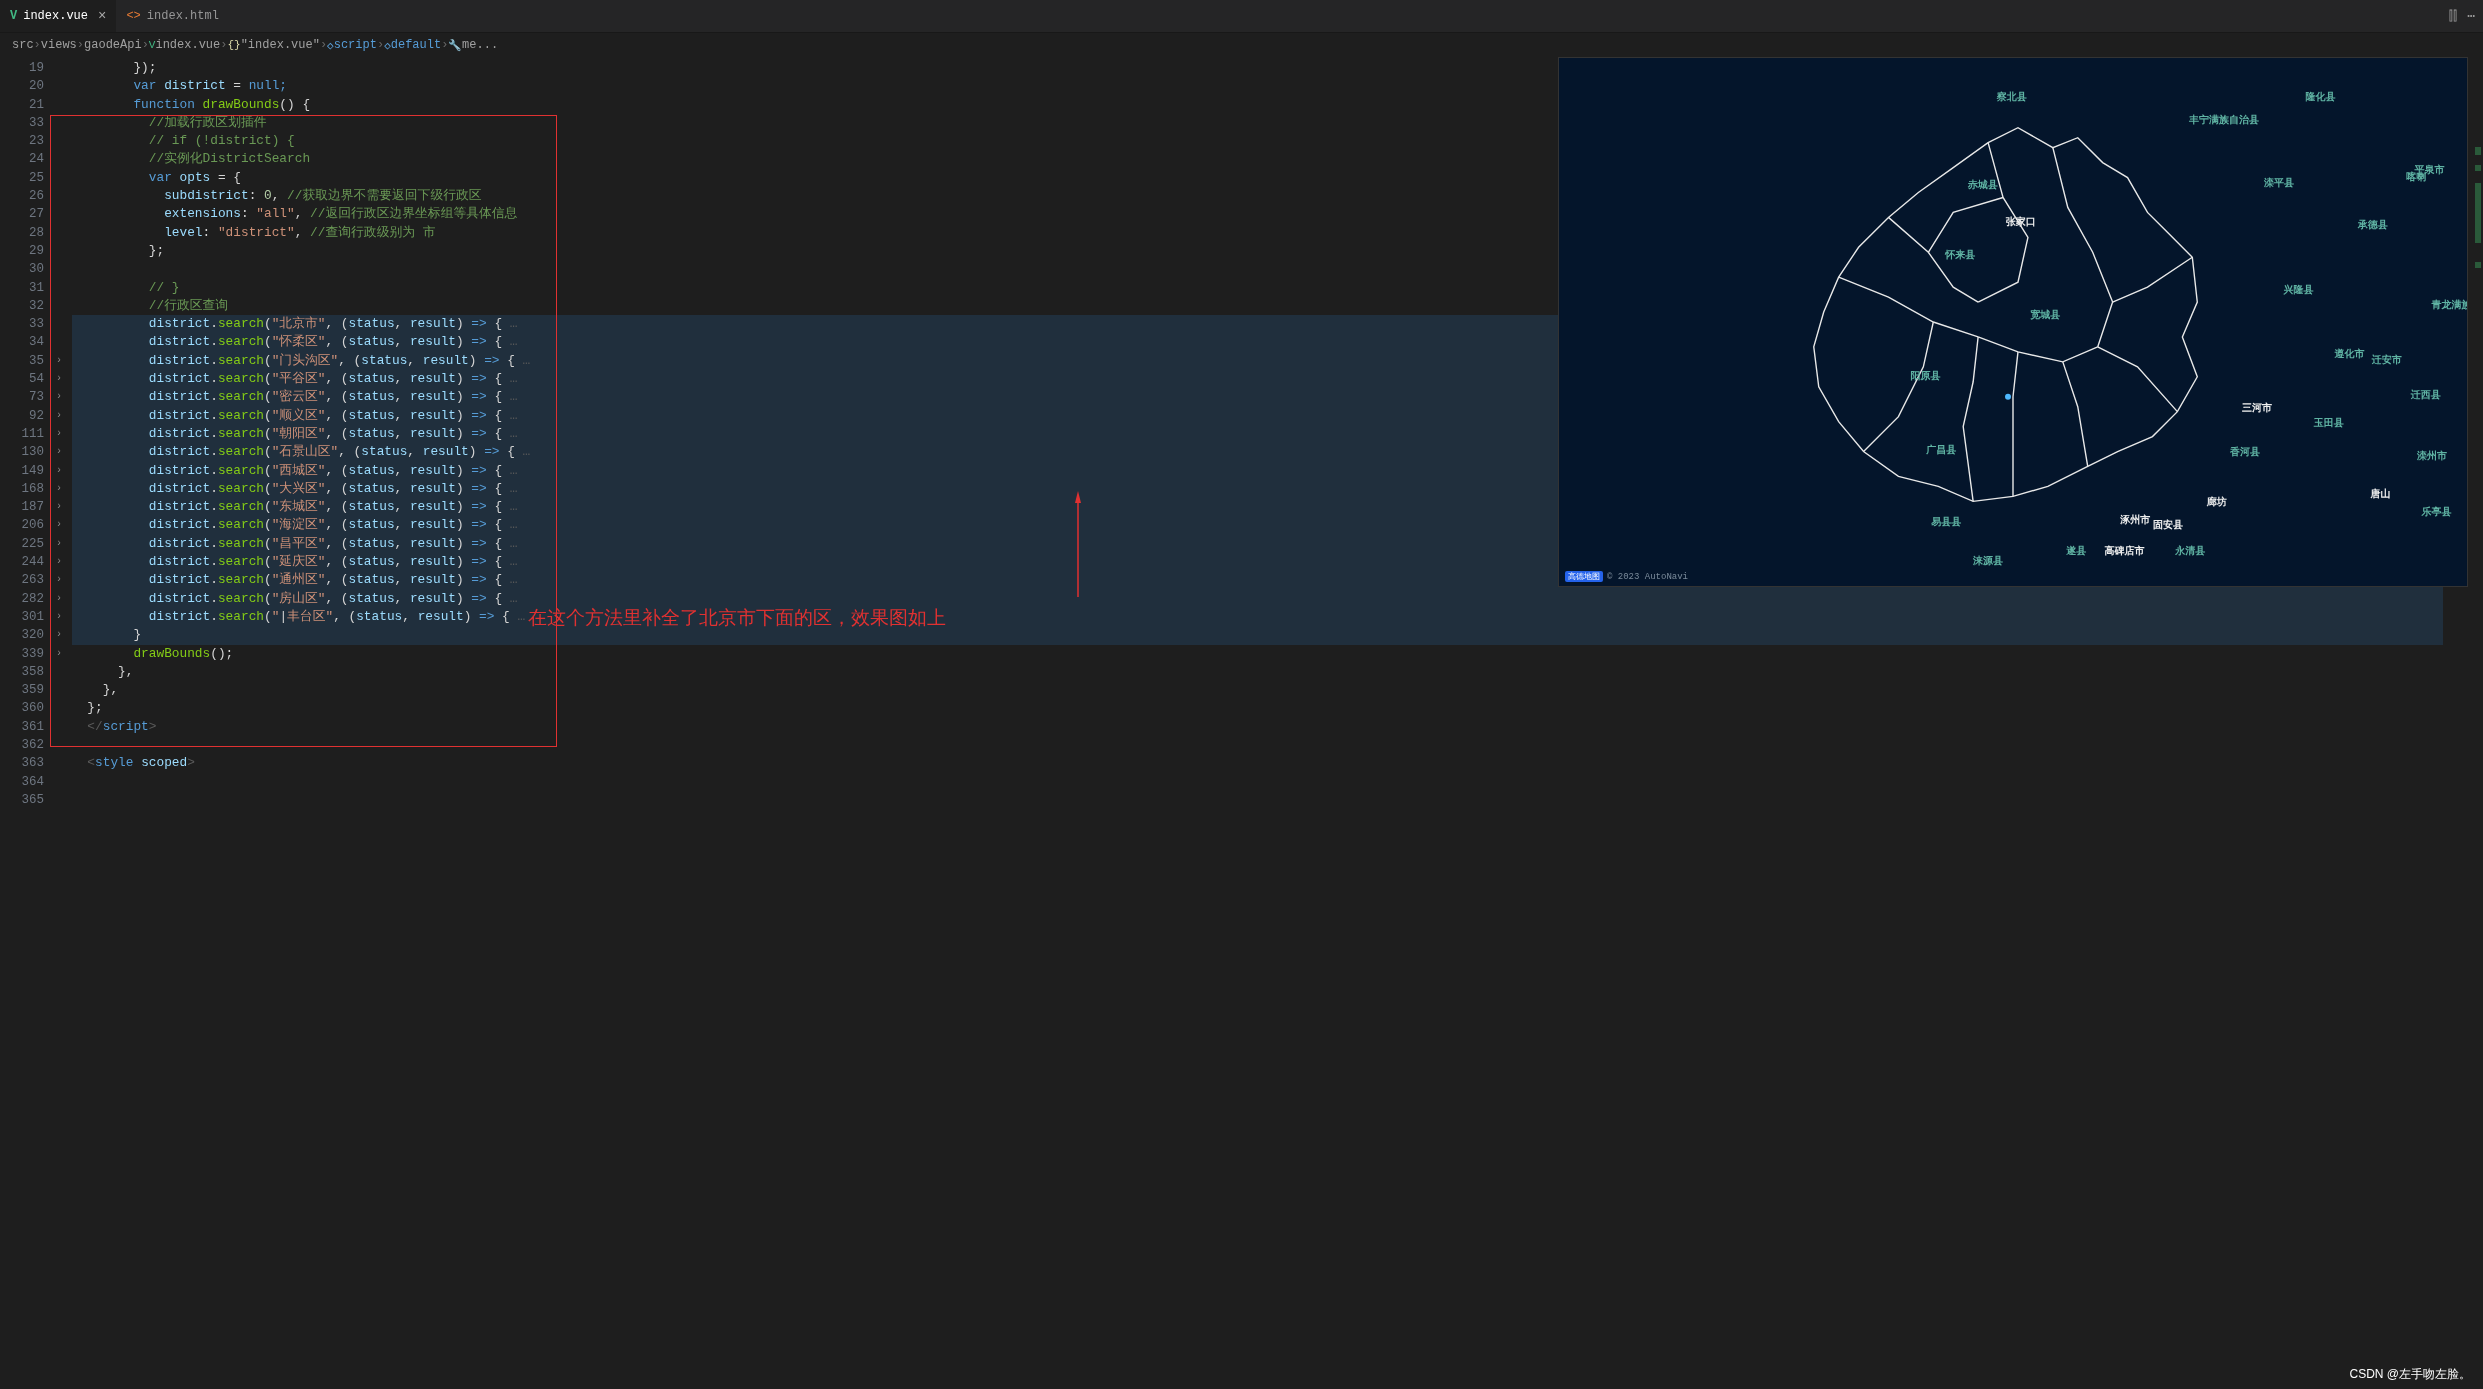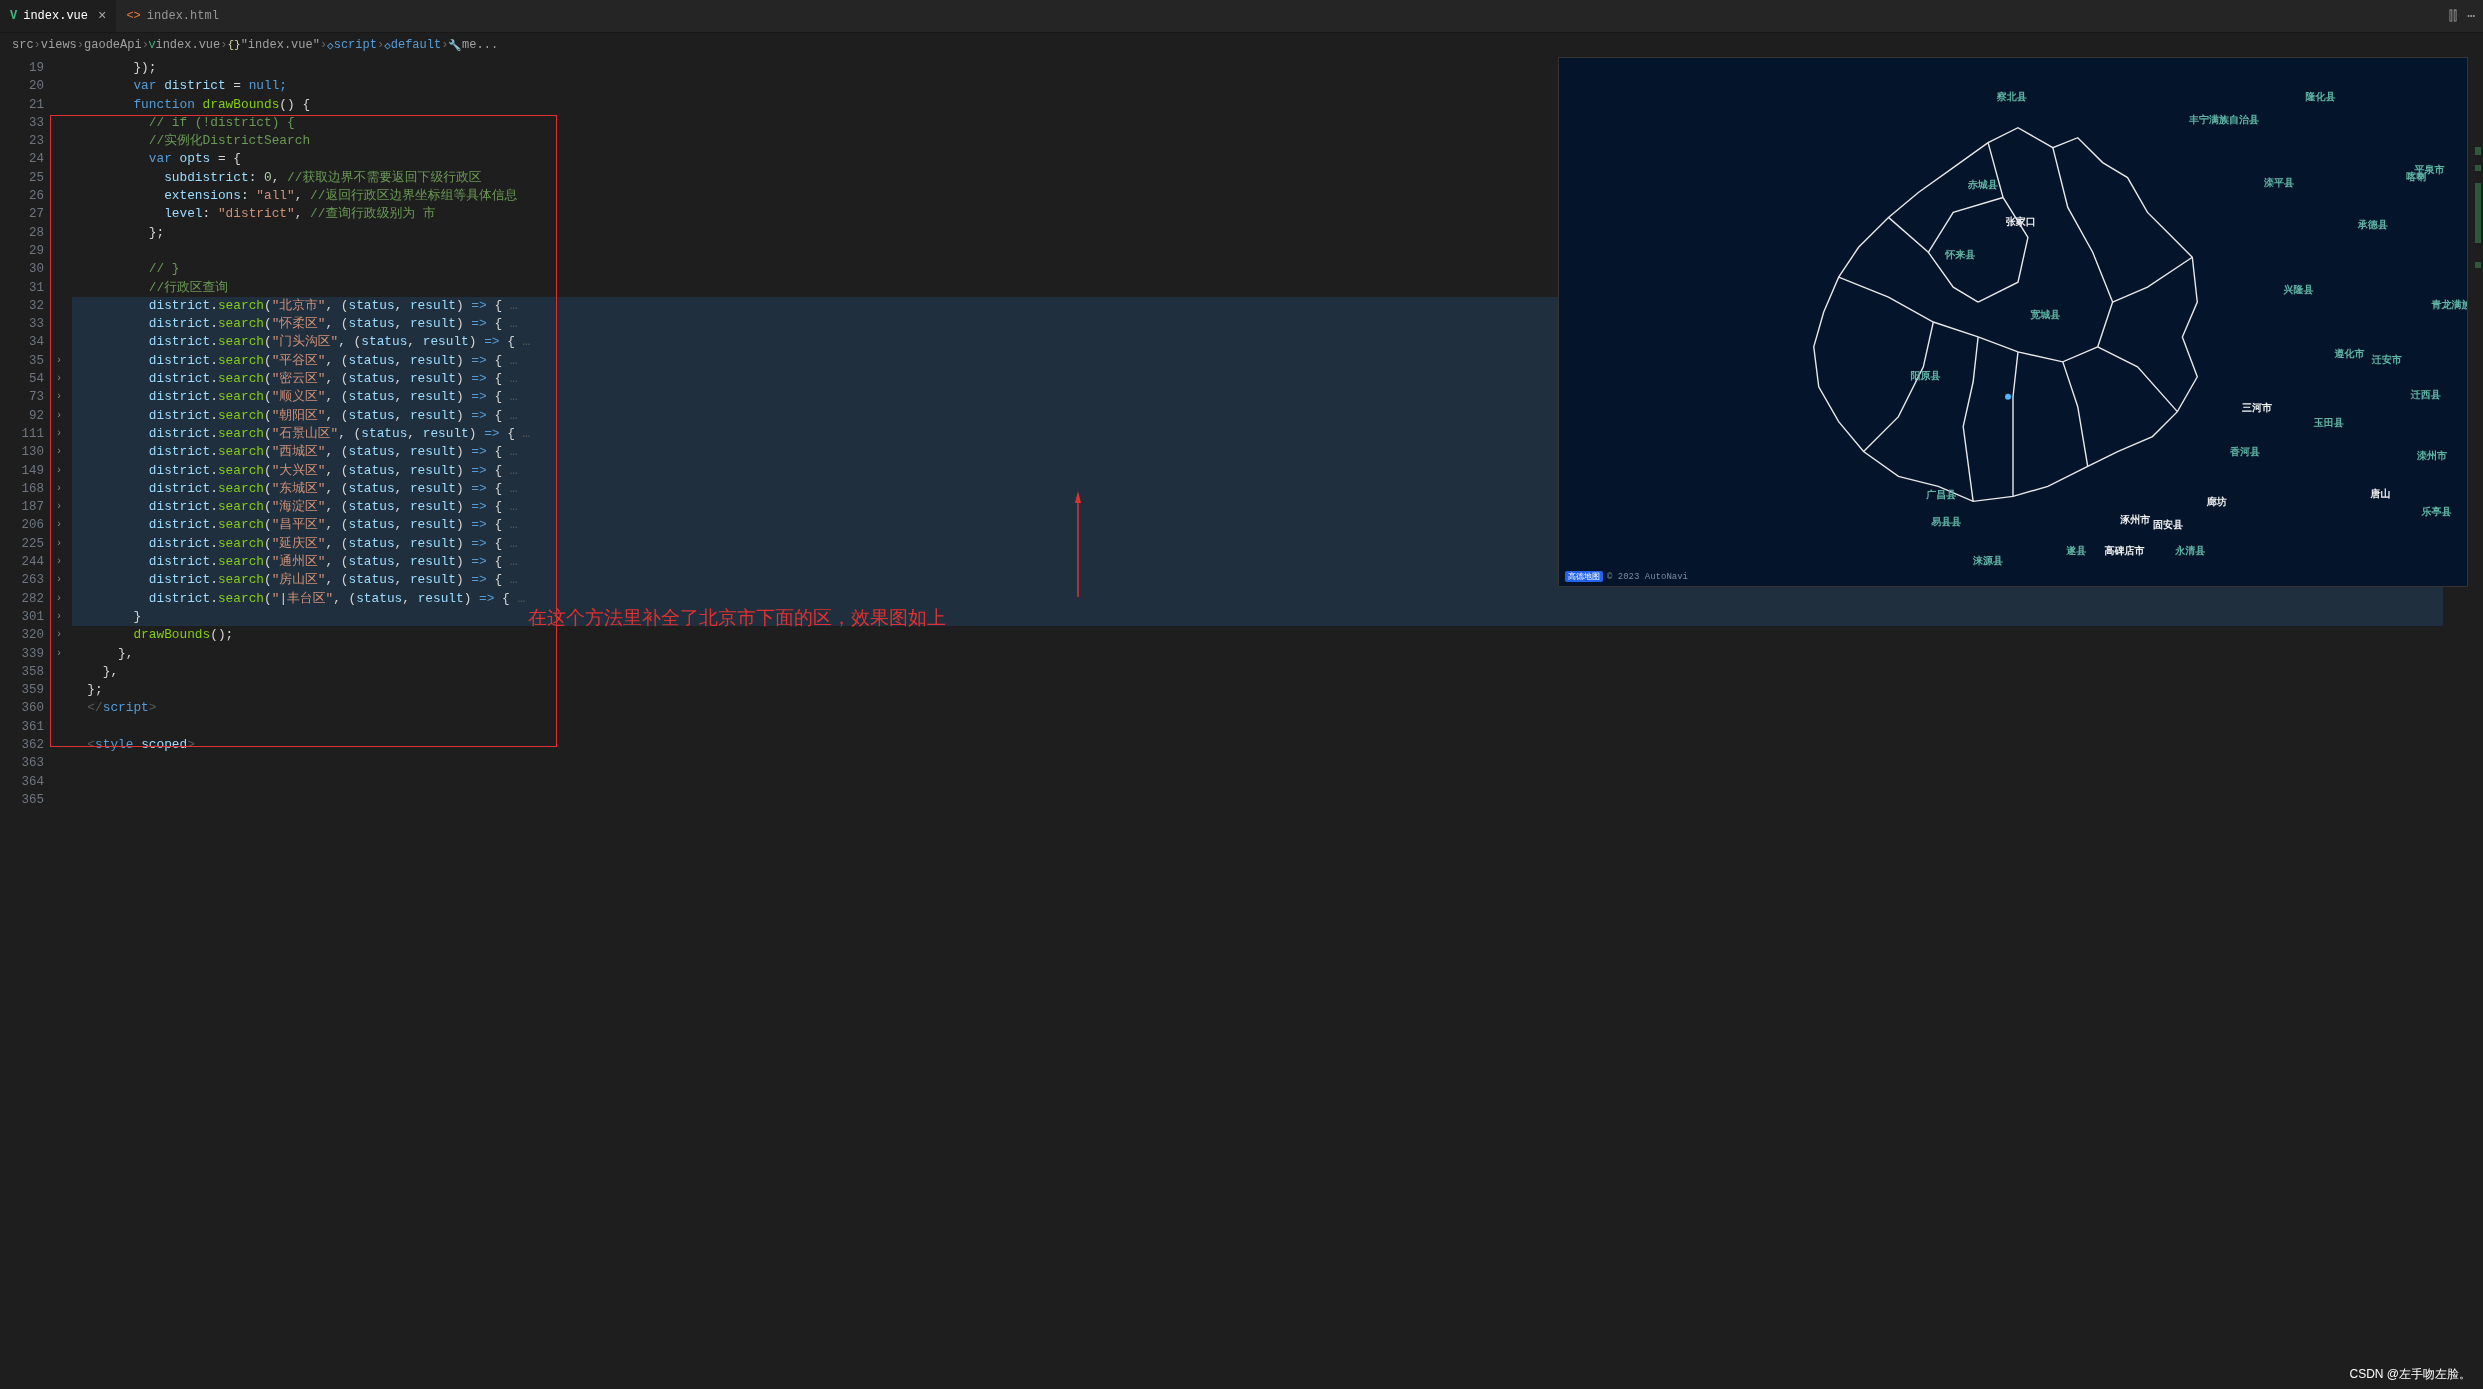--- a/index.html
+++ b/index.html
@@ -177,20 +177,21 @@
         <div></div>
         <div></div>
         <div></div>
         <div></div>
         <div></div>
       </div>
     <div class="code" id="code">
         <div class="line"><span>        <span class="pn">});</span></span></div>
         <div class="line"><span>        <span class="kw">var</span> <span class="vn">district</span><span class="pn"> = </span><span class="kw">null;</span></span></div>
         <div class="line"><span>        <span class="kw">function</span> <span class="fn">drawBounds</span><span class="pn">() {</span></span></div>
+        <div class="line"><span>          <span class="cm">//加载行政区划插件</span></span></div>
         <div class="line"><span>          <span class="cm">// if (!district) {</span></span></div>
         <div class="line"><span>          <span class="cm">//实例化DistrictSearch</span></span></div>
         <div class="line"><span>          <span class="kw">var</span> <span class="vn">opts</span> <span class="pn">= {</span></span></div>
         <div class="line"><span>            <span class="vn">subdistrict</span><span class="pn">:</span> <span class="num">0</span><span class="pn">,</span> <span class="cm">//获取边界不需要返回下级行政区</span></span></div>
         <div class="line"><span>            <span class="vn">extensions</span><span class="pn">:</span> <span class="str">"all"</span><span class="pn">,</span> <span class="cm">//返回行政区边界坐标组等具体信息</span></span></div>
         <div class="line"><span>            <span class="vn">level</span><span class="pn">:</span> <span class="str">"district"</span><span class="pn">,</span> <span class="cm">//查询行政级别为 市</span></span></div>
         <div class="line"><span>          <span class="pn">};</span></span></div>
         <div class="line"><span></span></div>
         <div class="line"><span>          <span class="cm">// }</span></span></div>
         <div class="line"><span>          <span class="cm">//行政区查询</span></span></div>
@@ -268,21 +269,21 @@
           <div class="map-lbl" style="left: 386.19px; top: 190px;">怀来县</div>
           <div class="map-lbl" style="left: 724.5px; top: 225px;">兴隆县</div>
           <div class="map-lbl" style="left: 872.55px; top: 240px;">青龙满族自治</div>
           <div class="map-lbl" style="left: 471.24px; top: 250px;">宽城县</div>
           <div class="map-lbl" style="left: 775.53px; top: 289px;">遵化市</div>
           <div class="map-lbl" style="left: 812.7px; top: 295px;">迁安市</div>
           <div class="map-lbl" style="left: 851.76px; top: 330px;">迁西县</div>
           <div class="map-lbl" style="left: 351.54px; top: 311px;">阳原县</div>
           <div class="map-lbl w" style="left: 682.92px; top: 343px;">三河市</div>
           <div class="map-lbl" style="left: 754.74px; top: 358px;">玉田县</div>
-          <div class="map-lbl" style="left: 367.29px; top: 385px; margin-top: 45px;">广昌县</div>
+          <div class="map-lbl" style="left: 367.29px; top: 385px;">广昌县</div>
           <div class="map-lbl" style="left: 670.95px; top: 387px;">香河县</div>
           <div class="map-lbl w" style="left: 811.44px; top: 429px;">唐山</div>
           <div class="map-lbl" style="left: 858.06px; top: 391px;">滦州市</div>
           <div class="map-lbl w" style="left: 647.64px; top: 437px;">廊坊</div>
           <div class="map-lbl" style="left: 862.47px; top: 447px;">乐亭县</div>
           <div class="map-lbl" style="left: 372.33px; top: 457px;">易县县</div>
           <div class="map-lbl w" style="left: 561.33px; top: 455px;">涿州市</div>
           <div class="map-lbl w" style="left: 594.09px; top: 460px;">固安县</div>
           <div class="map-lbl" style="left: 507.15px; top: 486px;">遂县</div>
           <div class="map-lbl w" style="left: 545.58px; top: 486px;">高碑店市</div>

